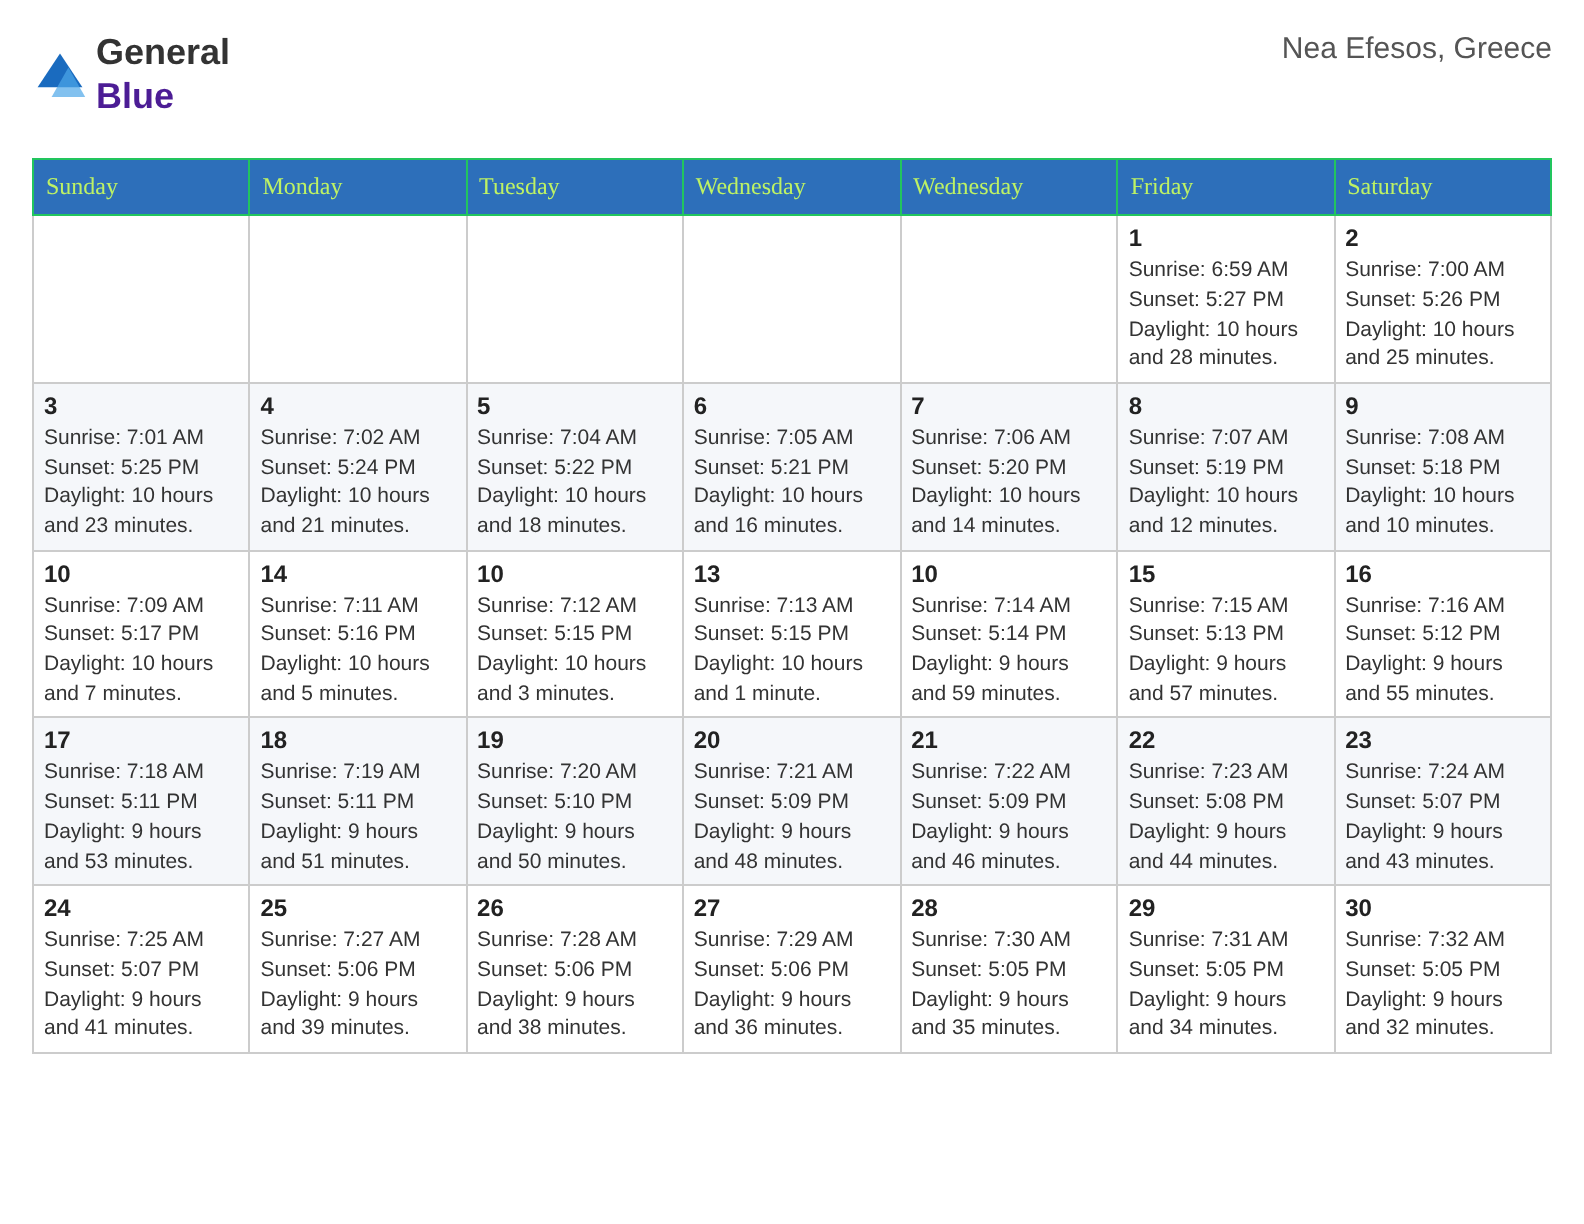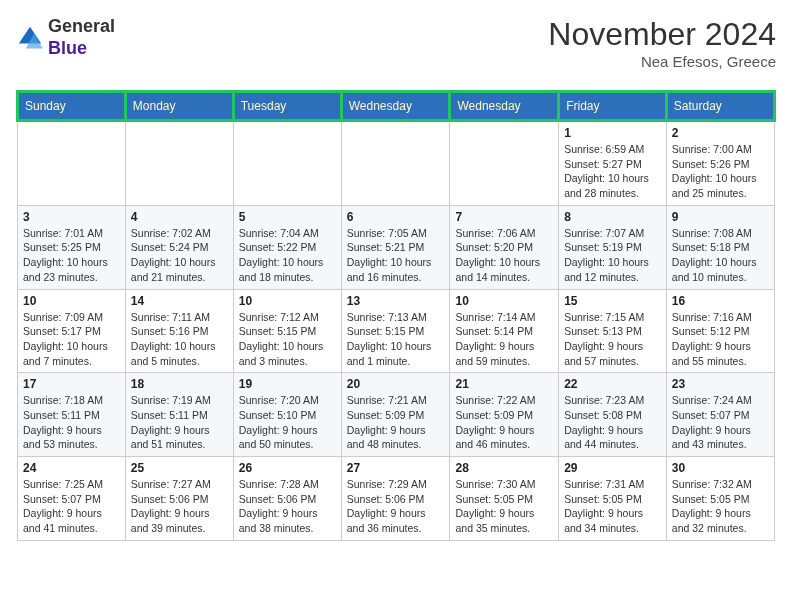--- a/index.html
+++ b/index.html
@@ -44,26 +44,27 @@
       font-size: 15px;
       color: #555;
     }
     .calendar {
       width: 100%;
       border-collapse: collapse;
       font-size: 11px;
     }
     .calendar th {
       background: #2d6fba;
-      color: #fef9c3;
+      color: #bef264;
       text-align: left;
       padding: 6px 6px;
       font-size: 12px;
       font-weight: normal;
-      border: 3px solid #22c55e;
+      border: 1px solid #22c55e;
+      font-family: Liberation Serif, serif;
     }
     .calendar td {
       border: 1px solid #ccc;
       vertical-align: top;
       padding: 4px 5px;
       min-height: 80px;
       width: 110px;
       background: #fff;
     }
     .calendar tr:nth-child(even) td {
@@ -95,21 +96,20 @@
     <svg class="logo-icon" viewBox="0 0 40 40">
       <polygon points="20,4 36,28 4,28" fill="#1a6bbf"></polygon>
       <polygon points="26,14 38,35 14,35" fill="#4da6e8" opacity="0.7"></polygon>
     </svg>
     <div class="logo-text">
       <span class="logo-general">General</span><br>
       <span class="logo-blue">Blue</span>
     </div>
   </div>
   <div class="title-block">
-    <div class="month-title">November 2024</div>
     <div class="subtitle">Nea Efesos, Greece</div>
   </div>
 </div>
 
 <table class="calendar">
   <thead>
     <tr>
     <th>Sunday</th>
         <th>Monday</th>
         <th>Tuesday</th>

